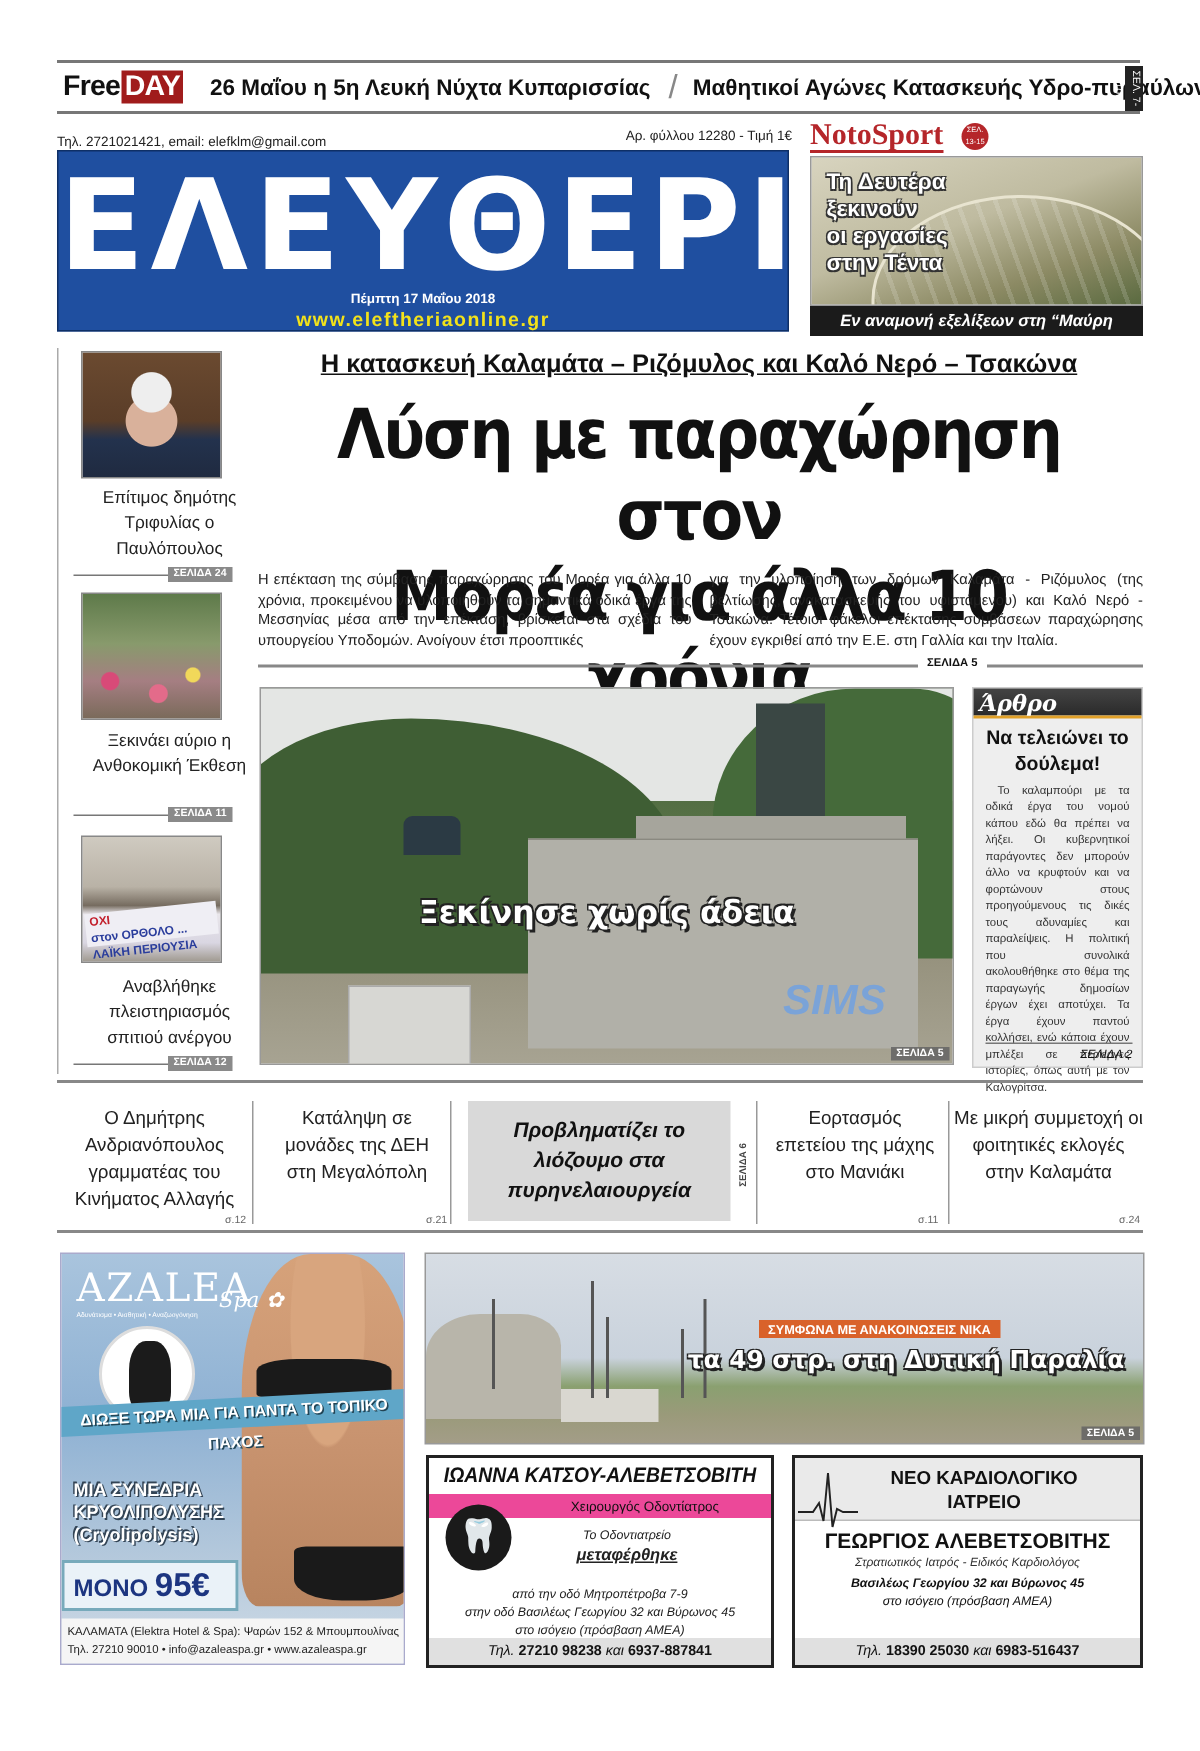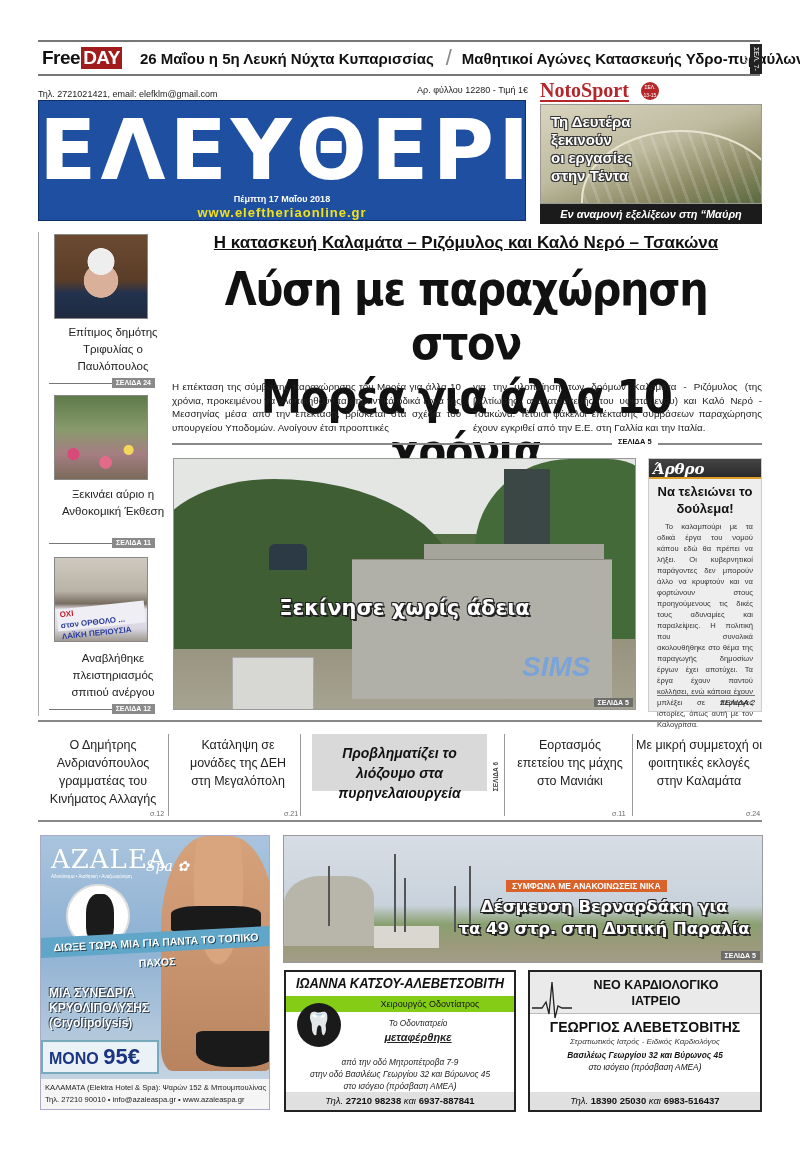--- a/index.html
+++ b/index.html
@@ -76,21 +76,21 @@
   .art-label { height: 20px; background: linear-gradient(180deg,#444,#2a2a2a); color: #fff; font-family: "DejaVu Serif", serif; font-style: italic; font-weight: bold; font-size: 15px; line-height: 20px; padding-left: 4px; border-bottom: 2px solid #e0a028; }
   .art-title { text-align: center; font-weight: bold; font-size: 13px; line-height: 17px; margin-top: 4px; }
   .art-body { font-size: 7.6px; line-height: 11px; text-align: justify; padding: 4px 8px 0; color: #333; text-indent: 8px; }
   .art-sel { position: absolute; left: 8px; right: 6px; bottom: 4px; border-top: 1px solid #777; text-align: right; font-size: 8px; font-weight: normal; font-style: italic; padding-top: 2px; }
 
   
   .teasers { left: 38px; top: 720px; width: 724px; height: 102px; border-top: 2px solid #888; border-bottom: 2px solid #888; }
   .teaser { position: absolute; top: 14px; text-align: center; font-size: 12.5px; line-height: 18px; color: #222; }
   .vsep { position: absolute; top: 12px; width: 1px; height: 82px; background: #999; }
   .pg { position: absolute; font-size: 7px; color: #666; }
-  .teaser-box { position: absolute; left: 274px; top: 12px; width: 175px; height: 57px; background: #d9d9d9; text-align: center; font-weight: bold; font-style: italic; font-size: 14px; line-height: 20px; padding-top: 9px; }
+  .teaser-box { position: absolute; left: 274px; top: 12px; width: 175px; height: 80px; background: #d9d9d9; text-align: center; font-weight: bold; font-style: italic; font-size: 14px; line-height: 20px; padding-top: 9px; }
   .vtag { position: absolute; left: 454px; top: 40px; font-size: 6.5px; writing-mode: vertical-rl; transform: rotate(180deg); color: #444; font-weight: bold; }
 
   
   .azalea { left: 40px; top: 835px; width: 230px; height: 275px; border: 1px solid #aac; overflow: hidden;
     background: linear-gradient(180deg, #a9c4dd 0%, #8eb1d3 40%, #b5c9dc 75%, #cfdbe6 100%); }
   .az-body { position: absolute; left: 120px; top: 0; width: 115px; height: 235px; background: radial-gradient(ellipse at 50% 20%, #d8a57e 0 30%, transparent 31%), linear-gradient(180deg, #d6a27a 0%, #c99470 50%, #b8845f 100%); border-radius: 40% 40% 10% 10%; }
   .az-top { position: absolute; left: 130px; top: 70px; width: 90px; height: 26px; background: #1a1a1a; border-radius: 30% 30% 10% 10%; }
   .az-bottom { position: absolute; left: 155px; top: 195px; width: 80px; height: 36px; background: #1a1a1a; border-radius: 10% 10% 40% 40%; }
   .az-logo { position: absolute; left: 10px; top: 8px; color: #fff; font-family: "DejaVu Serif", serif; font-size: 26px; letter-spacing: 1px; }
   .az-spa { position: absolute; left: 105px; top: 22px; color: #fff; font-family: "DejaVu Serif", serif; font-style: italic; font-size: 14px; }
@@ -108,21 +108,21 @@
     background: linear-gradient(180deg, #d7dde4 0%, #c9d2dc 55%, #8aa070 70%, #9a9a7a 85%, #a39d88 100%); }
   .vern-building { position: absolute; left: 0; top: 40px; width: 90px; height: 70px; background: #b8b5aa; border-radius: 40% 30% 0 0; }
   .vern-wall { position: absolute; left: 90px; top: 90px; width: 65px; height: 22px; background: #d9d7d0; }
   .pole { position: absolute; width: 2px; background: #555; }
   .vern-tag { position: absolute; left: 222px; top: 44px; background: #d9622a; color: #fff; font-weight: bold; font-size: 8.5px; padding: 1px 6px; }
   .vern-head { position: absolute; left: 160px; top: 60px; width: 320px; text-align: center; color: #fff; font-family: "DejaVu Sans", sans-serif; font-weight: bold; font-size: 16.5px; line-height: 22px; text-shadow: 2px 2px 0 #222, -1px -1px 0 #222, 1px -1px 0 #222, -1px 1px 0 #222; }
 
   
   .dental { left: 284px; top: 970px; width: 232px; height: 142px; border: 2px solid #222; }
   .d-name { font-weight: bold; font-style: italic; font-size: 14px; text-align: center; margin-top: 3px; transform: scaleX(0.92); }
-  .d-title { position: absolute; left: 0; right: 0; top: 24px; height: 16px; background: #84cc16; text-align: center; font-size: 9px; line-height: 16px; padding-left: 60px; }
+  .d-title { position: absolute; left: 0; right: 0; top: 24px; height: 16px; background: #ec4899; text-align: center; font-size: 9px; line-height: 16px; padding-left: 60px; }
   .d-icon { position: absolute; left: 11px; top: 31px; width: 44px; height: 44px; border-radius: 50%; background: #1a1a1a; color: #fff; font-size: 22px; text-align: center; line-height: 42px; }
   .d-lines { position: absolute; left: 40px; right: 4px; top: 46px; text-align: center; font-size: 8.3px; line-height: 11.5px; font-style: italic; color: #222; }
   .d-lines .big { font-weight: bold; font-size: 11px; text-decoration: underline; line-height: 14px; display: block; }
   .d-addr { position: absolute; left: 4px; right: 4px; top: 84px; text-align: center; font-size: 8.3px; line-height: 12px; font-style: italic; color: #222; }
   .d-phone { position: absolute; left: 0; right: 0; bottom: 0; height: 18px; background: #e0e0e0; text-align: center; font-size: 9.5px; line-height: 18px; font-weight: bold; }
   .d-phone i { font-weight: normal; }
 
   
   .cardio { left: 528px; top: 970px; width: 234px; height: 142px; border: 2px solid #222; }
   .c-head { height: 42px; background: #eaeaea; text-align: center; font-weight: bold; font-size: 12.5px; line-height: 16px; padding-top: 5px; padding-left: 22px; border-bottom: 1px solid #bbb; }
@@ -281,21 +281,20 @@
 <div class="abs vern">
   <div class="vern-building"></div>
   <div class="vern-wall"></div>
   <div class="pole" style="left:44px;top:30px;height:60px"></div>
   <div class="pole" style="left:110px;top:18px;height:78px"></div>
   <div class="pole" style="left:120px;top:42px;height:54px"></div>
   <div class="pole" style="left:170px;top:50px;height:46px"></div>
   <div class="pole" style="left:185px;top:30px;height:66px"></div>
   <div class="vern-tag">ΣΥΜΦΩΝΑ ΜΕ ΑΝΑΚΟΙΝΩΣΕΙΣ ΝΙΚΑ</div>
   <div class="vern-head">
-    <div>Δέσμευση Βερναρδάκη για</div>
     <div>τα 49 στρ. στη Δυτική Παραλία</div>
   </div>
   <span class="photo-sel">ΣΕΛΙΔΑ 5</span>
 </div>
 
 <div class="abs dental">
   <div class="d-name">ΙΩΑΝΝΑ ΚΑΤΣΟΥ-ΑΛΕΒΕΤΣΟΒΙΤΗ</div>
   <div class="d-title">Χειρουργός Οδοντίατρος</div>
   <div class="d-icon">🦷</div>
   <div class="d-lines">

